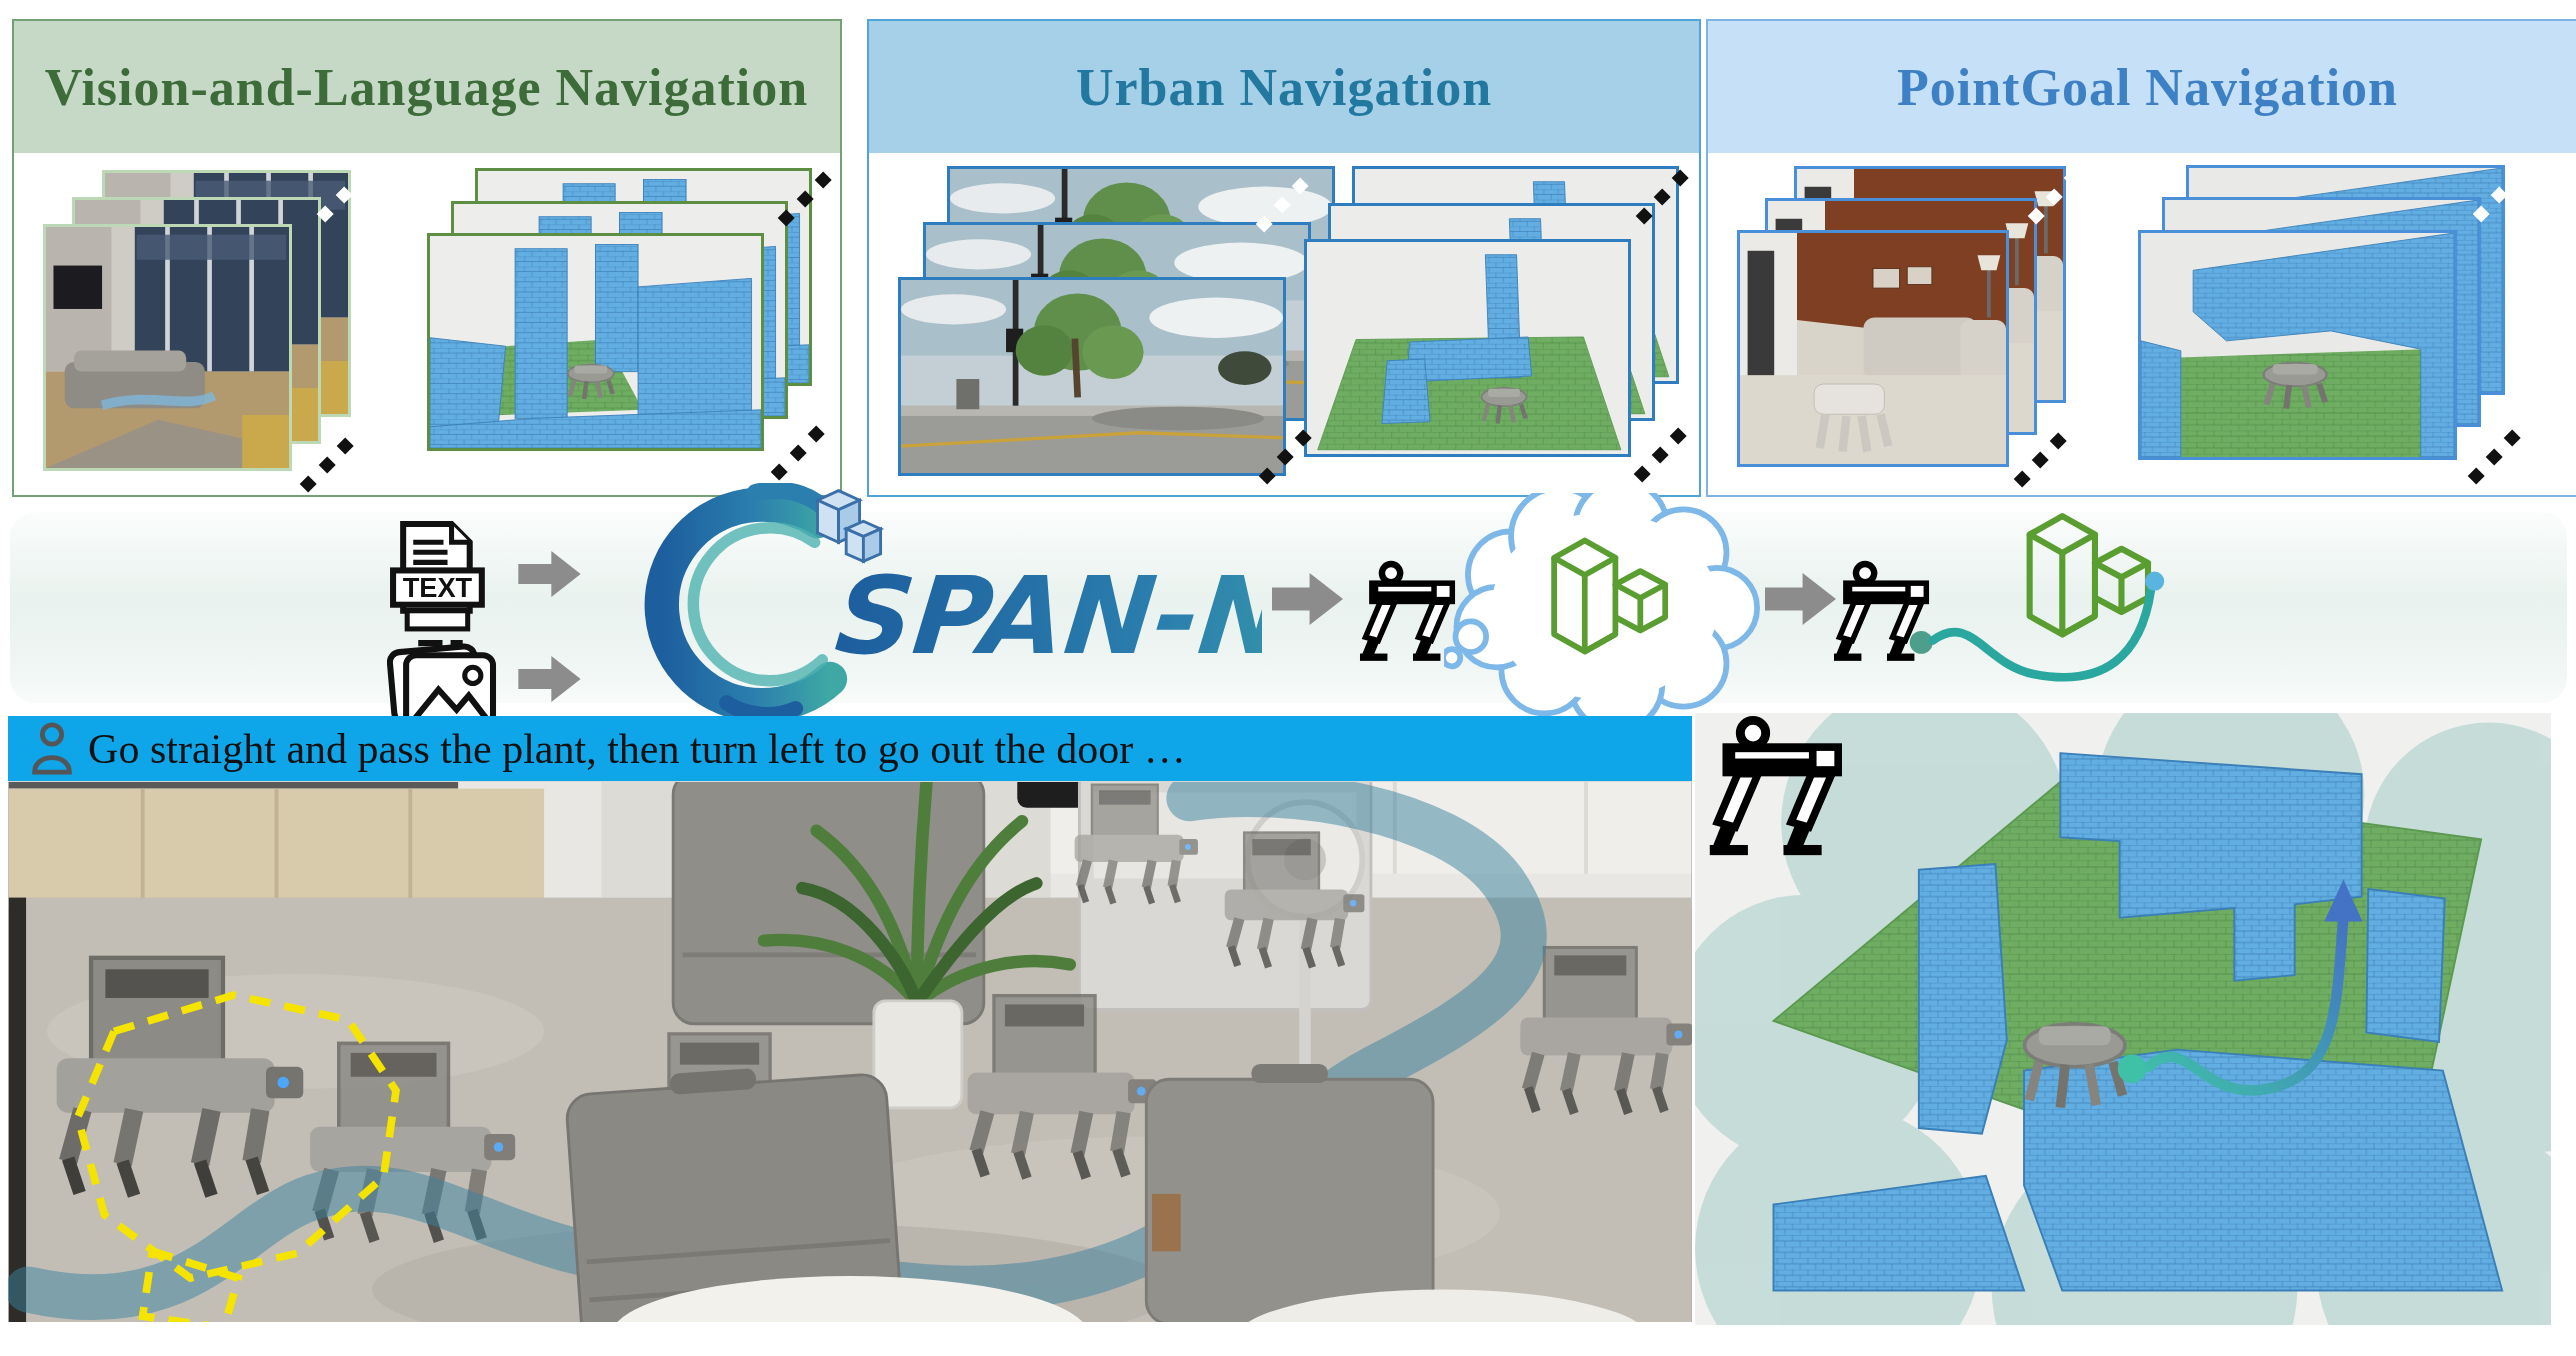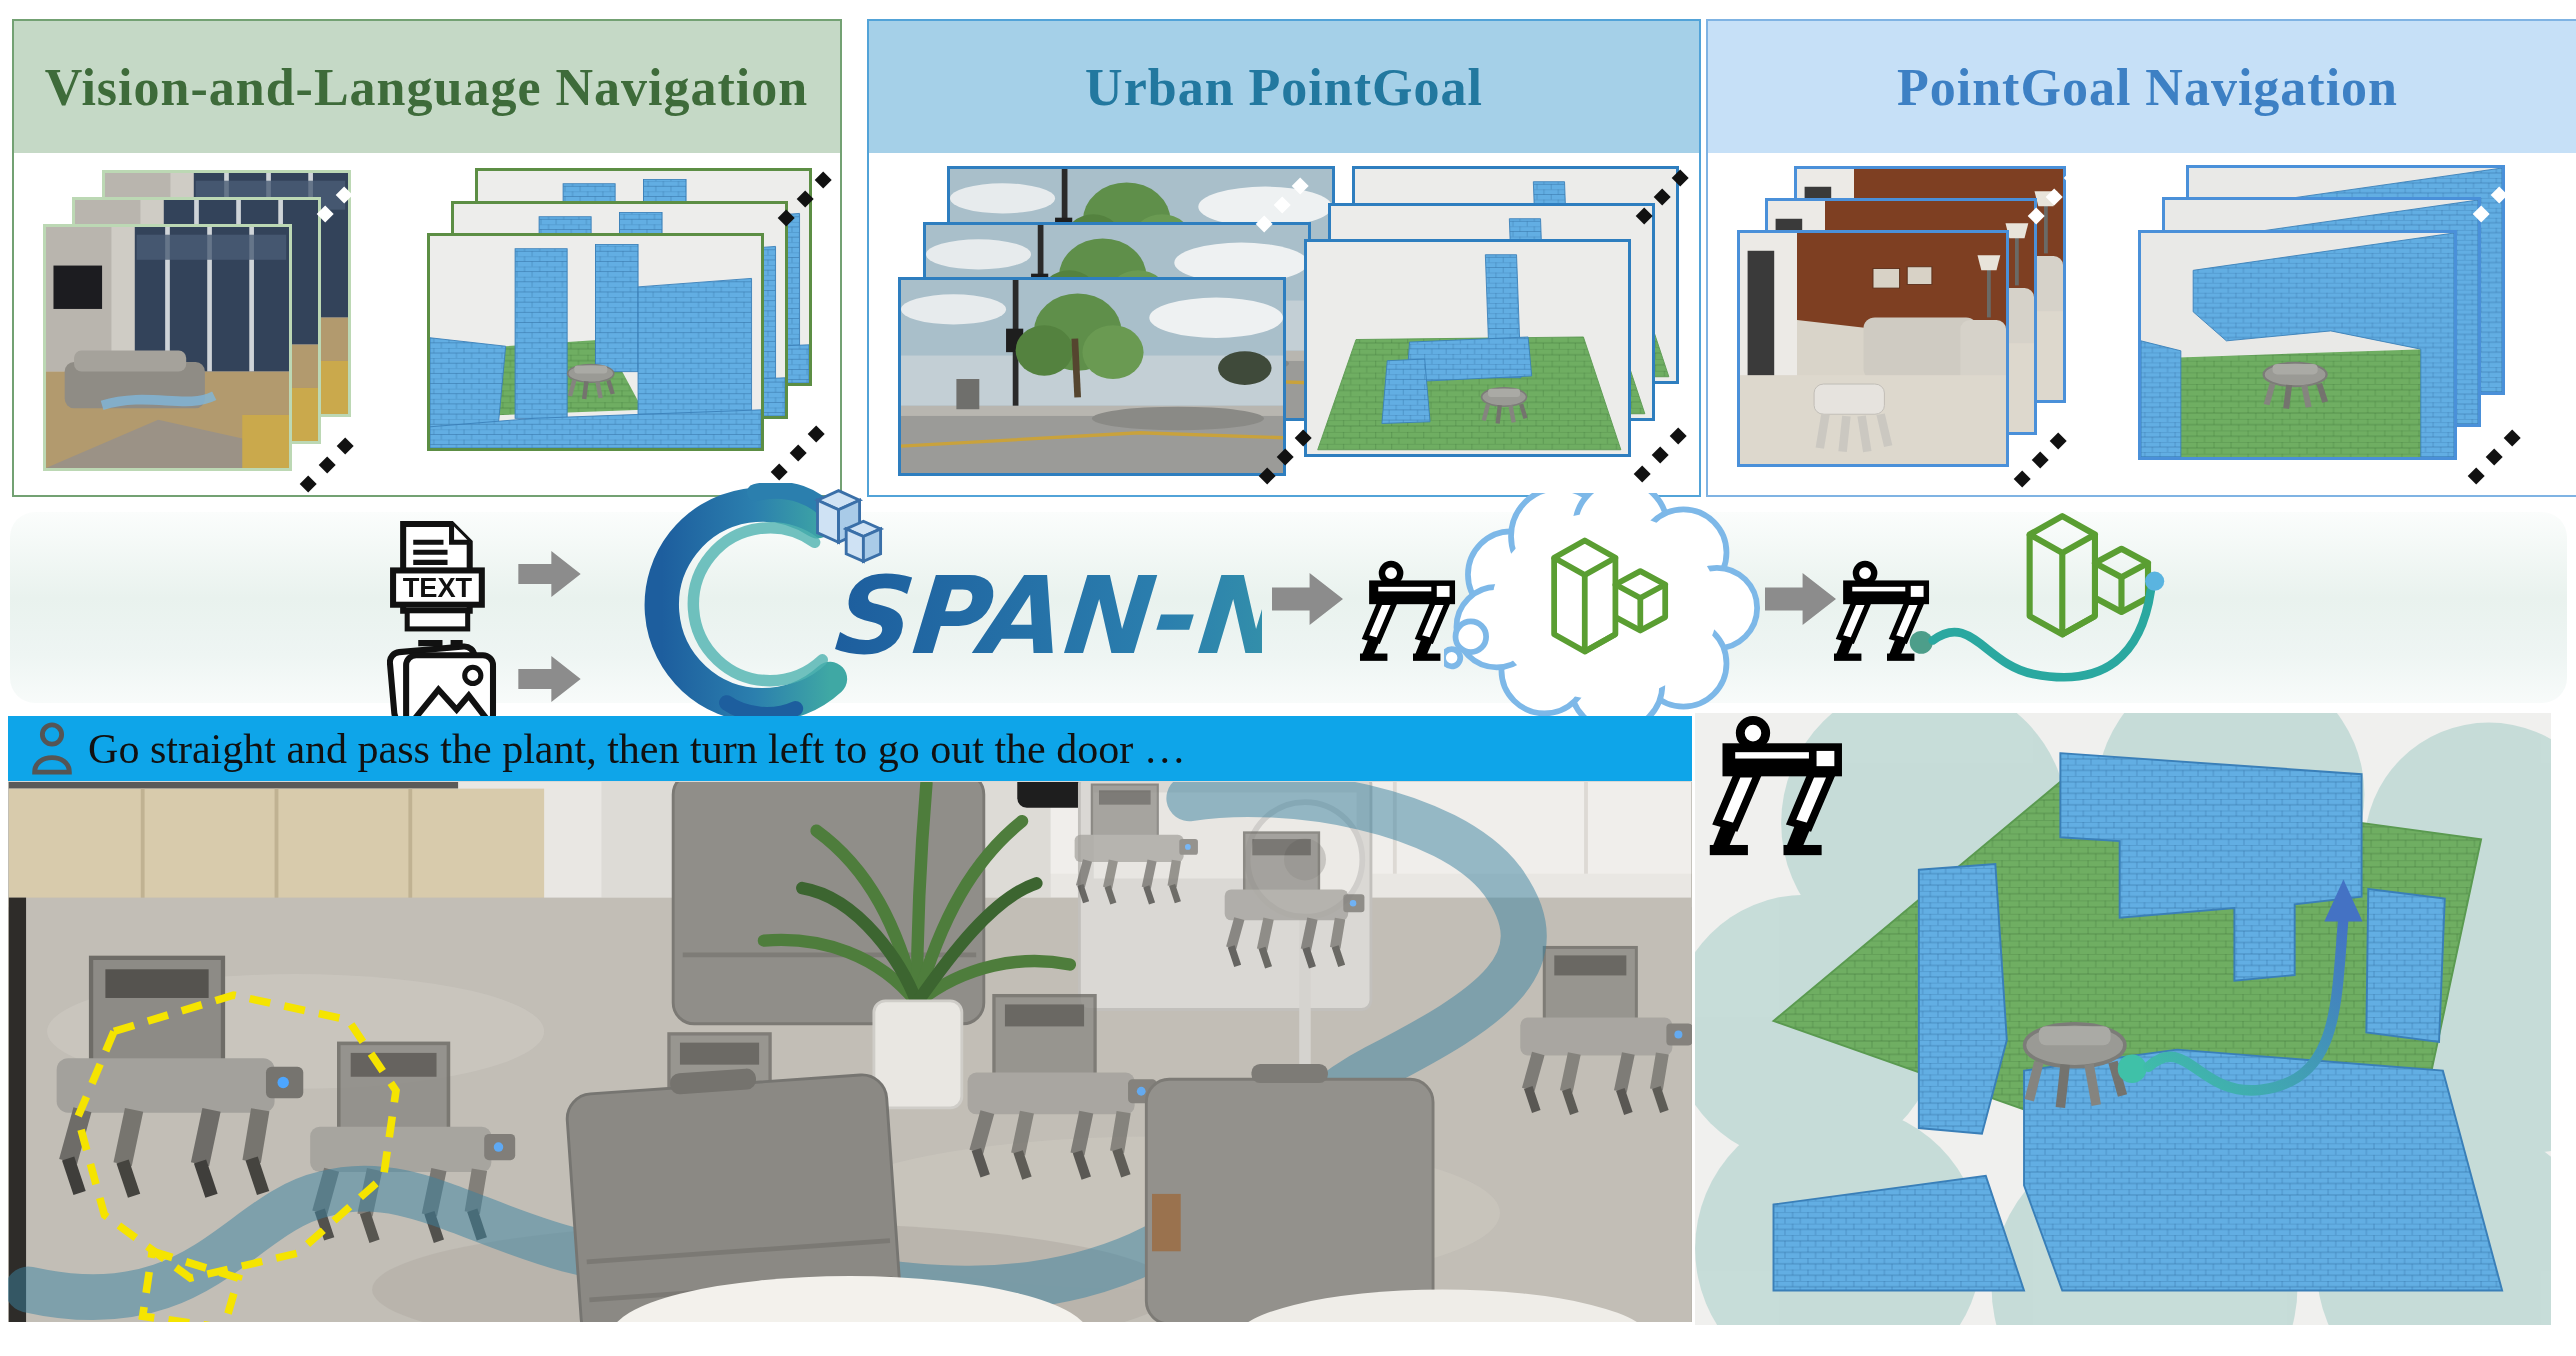--- a/index.html
+++ b/index.html
@@ -223,21 +223,21 @@
       </div>
       <div class="dots" style="left:758px;top:275px">
           <i></i>
           <i></i>
           <i></i>
         </div>
     </div>
   </div>
 
   <div class="panel p2">
-    <div class="phead">Urban PointGoal</div>
+    <div class="phead">Urban Navigation</div>
     <div class="pbody">
       <div class="dots w" style="left:387px;top:27px">
           <i></i>
           <i></i>
           <i></i>
         </div>
       <div class="card b-blue" style="left:78px;top:13.4px;width:388px;height:199px;">
         <svg viewBox="0 0 400 230" preserveAspectRatio="none">
           <rect width="400" height="230" fill="#a9bfca"></rect>
             <rect y="90" width="400" height="60" fill="#c3cfd5"></rect>

